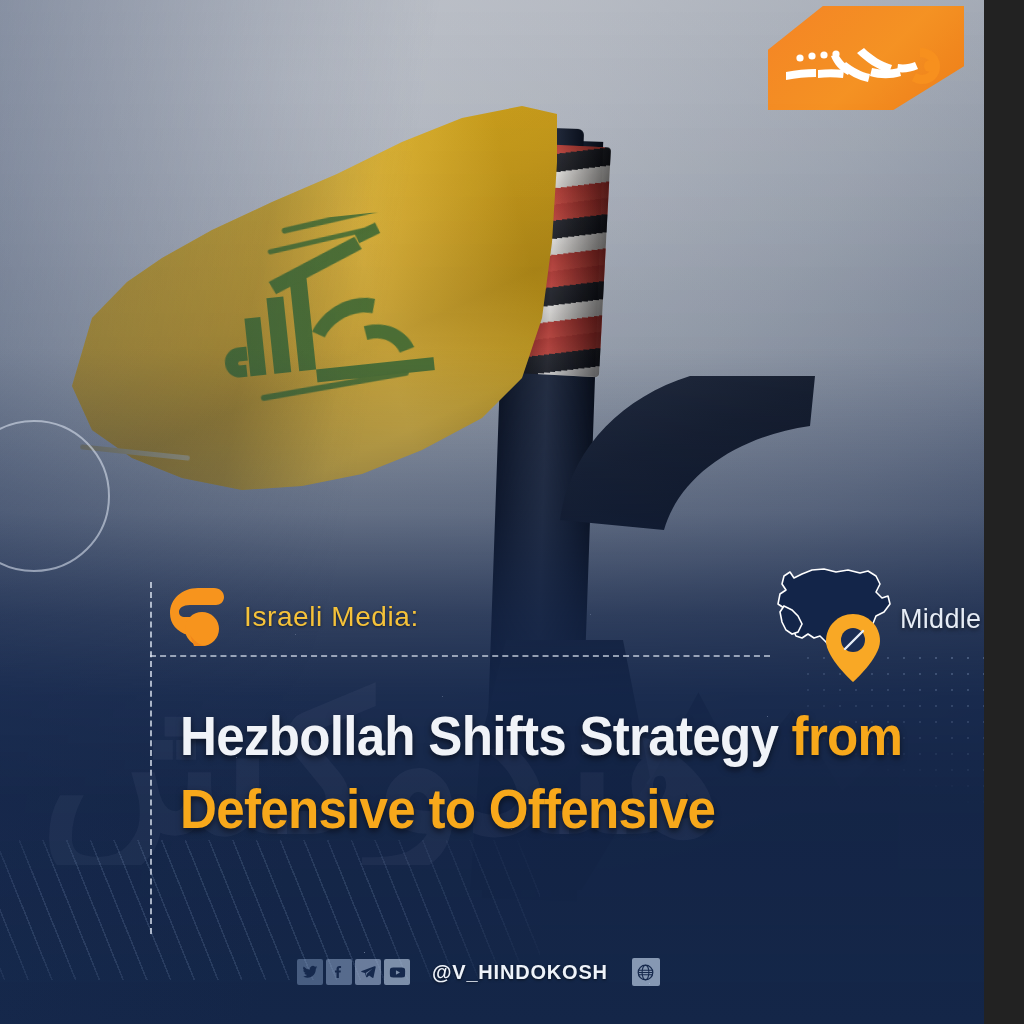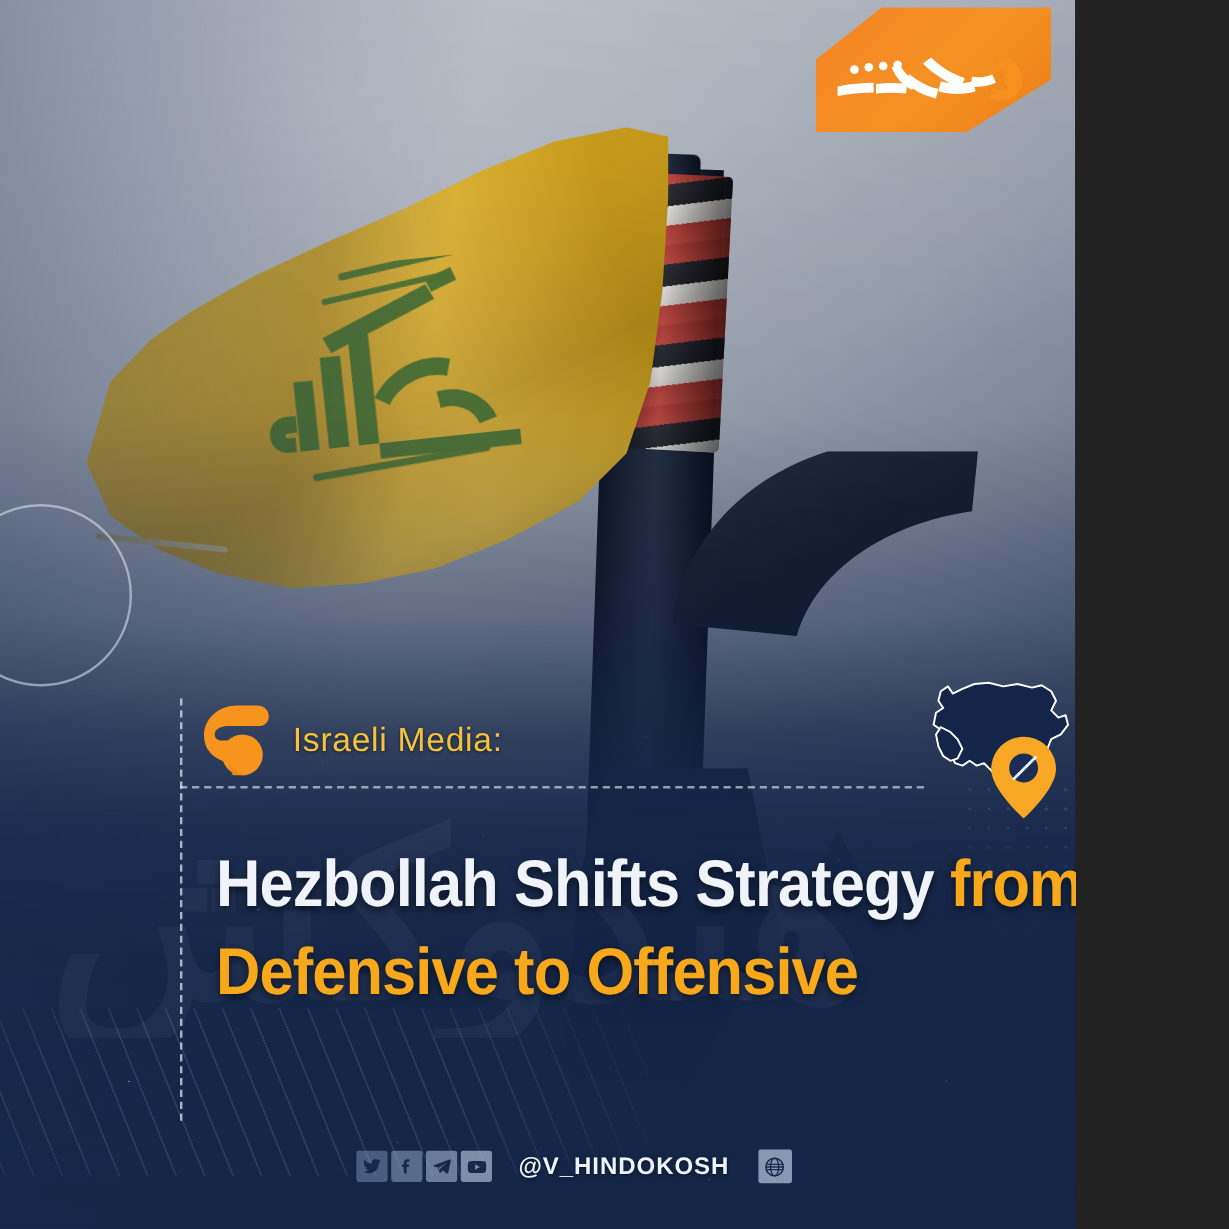--- a/index.html
+++ b/index.html
@@ -1,18 +1,18 @@
 <!DOCTYPE html>
 <html><head>
 <meta charset="utf-8">
 <style>
   html,body{margin:0;padding:0;background:#222;}
   #poster{
     position:relative;
-    width:896px;height:1024px;
+    width:984px;height:1024px;
     overflow:hidden;
     font-family:"Liberation Sans", sans-serif;
     background:#0f1d38;
     -webkit-font-smoothing:antialiased;
   }
 
   
   .photo{position:absolute;inset:0;overflow:hidden;}
   .sky{
     position:absolute;inset:0;

